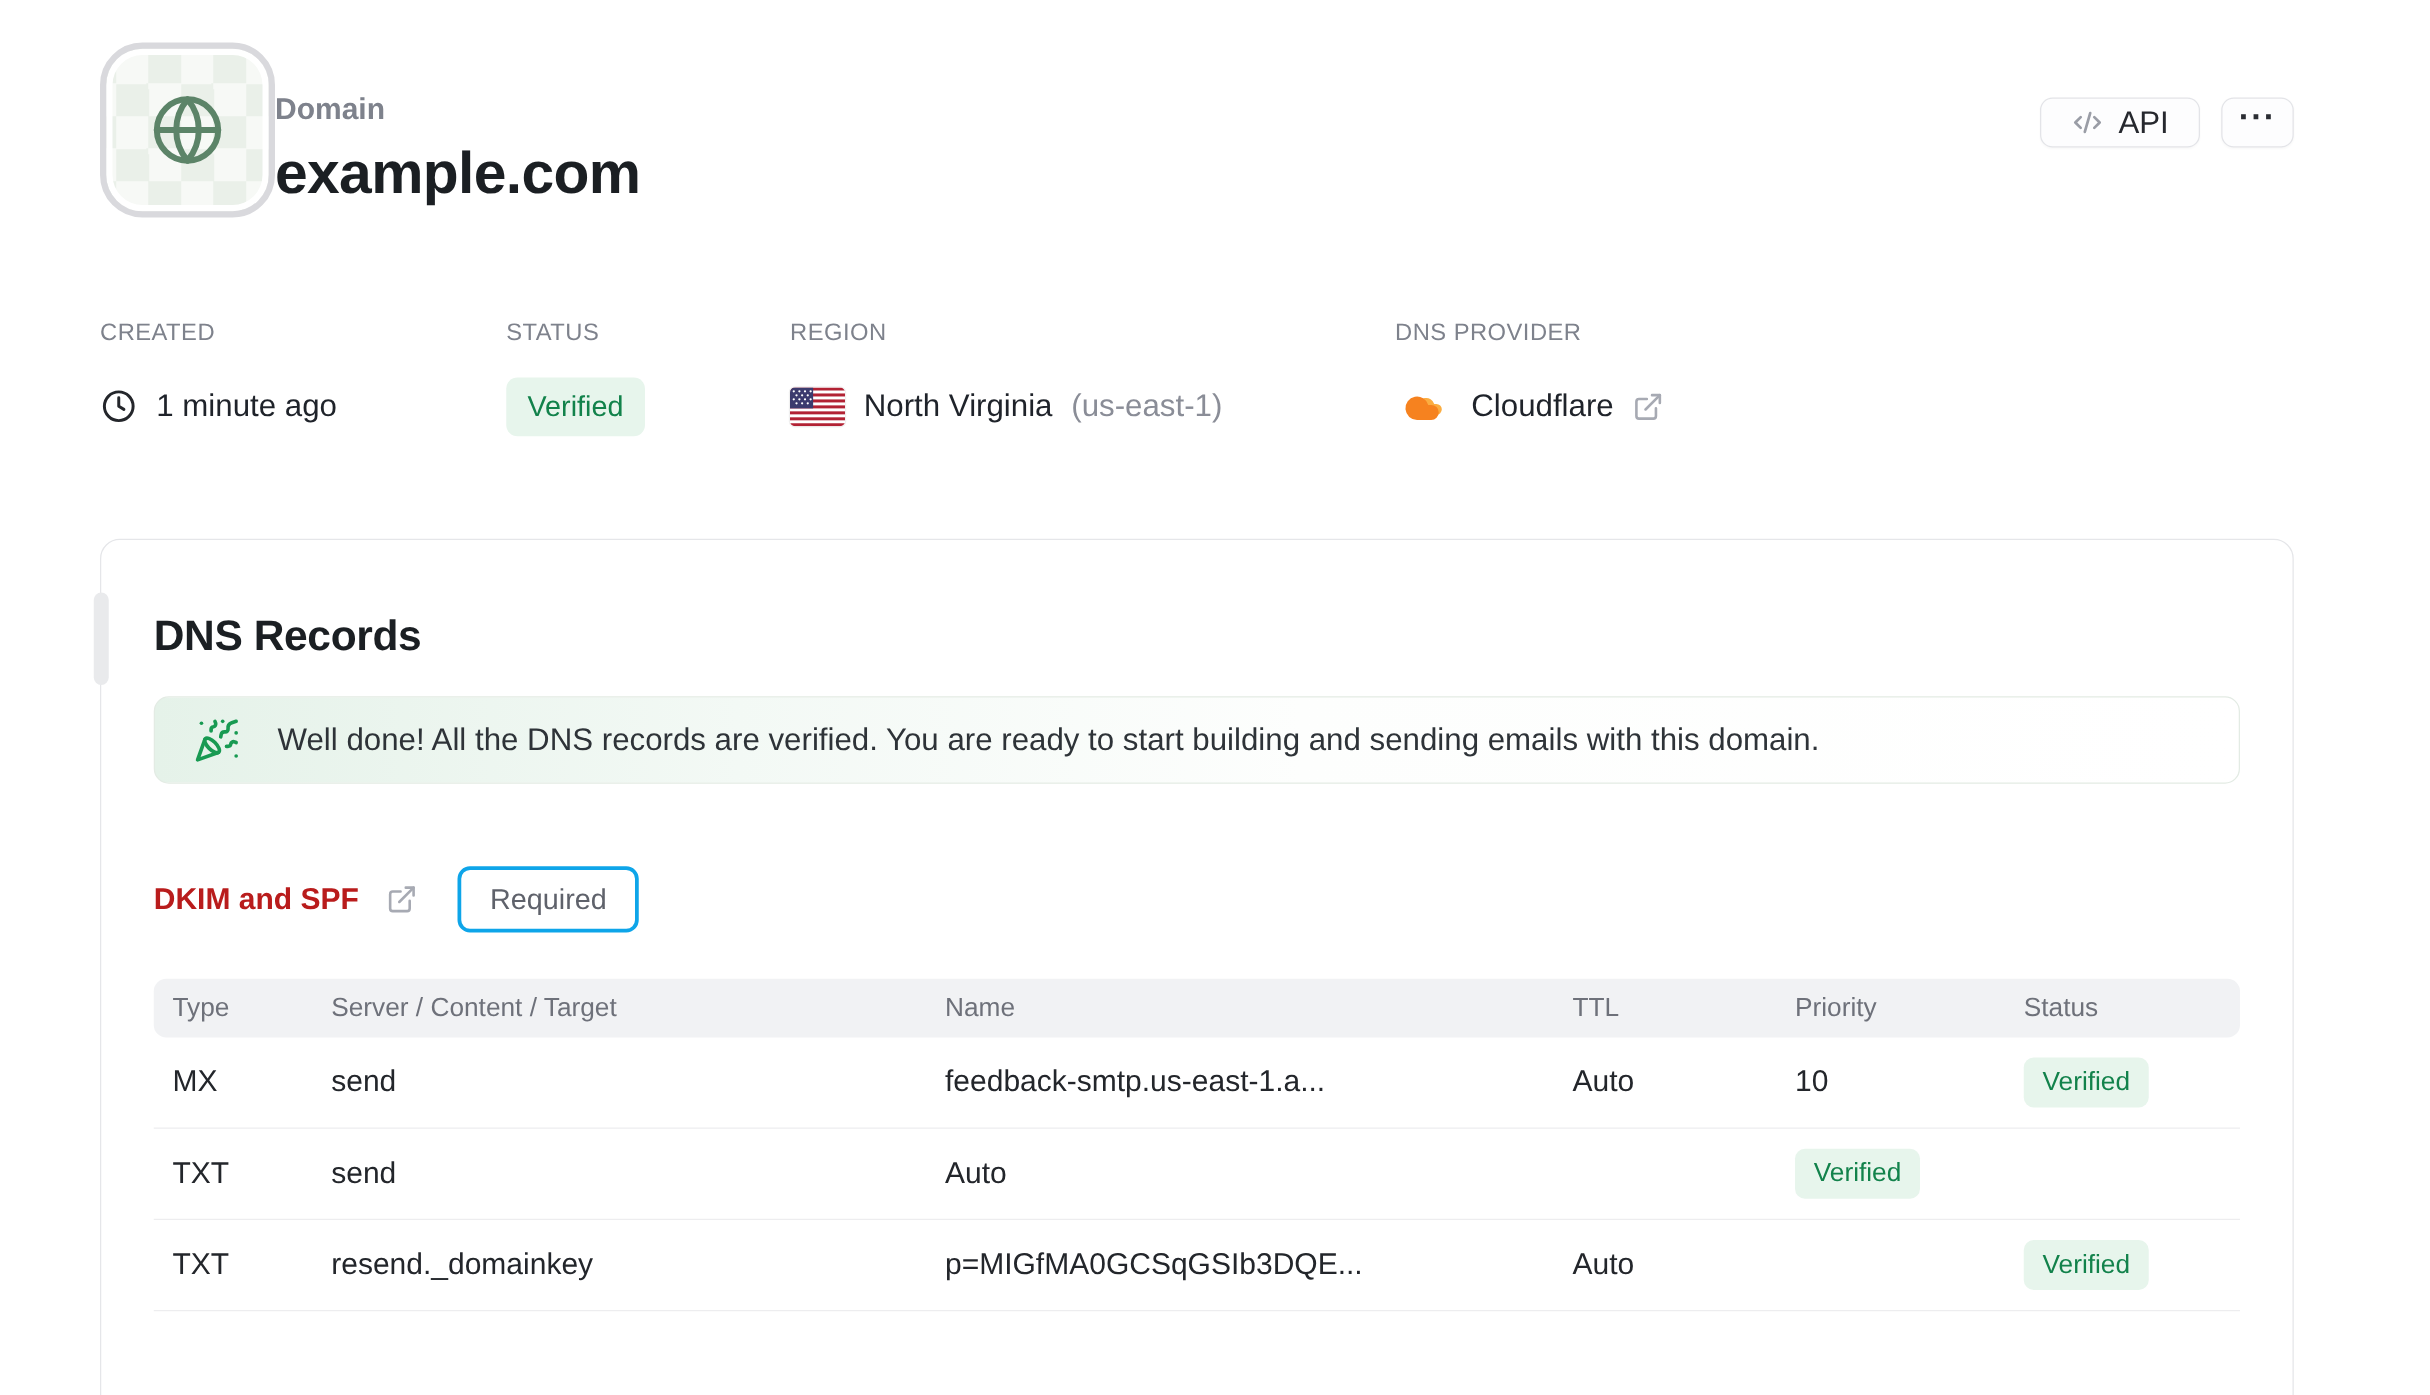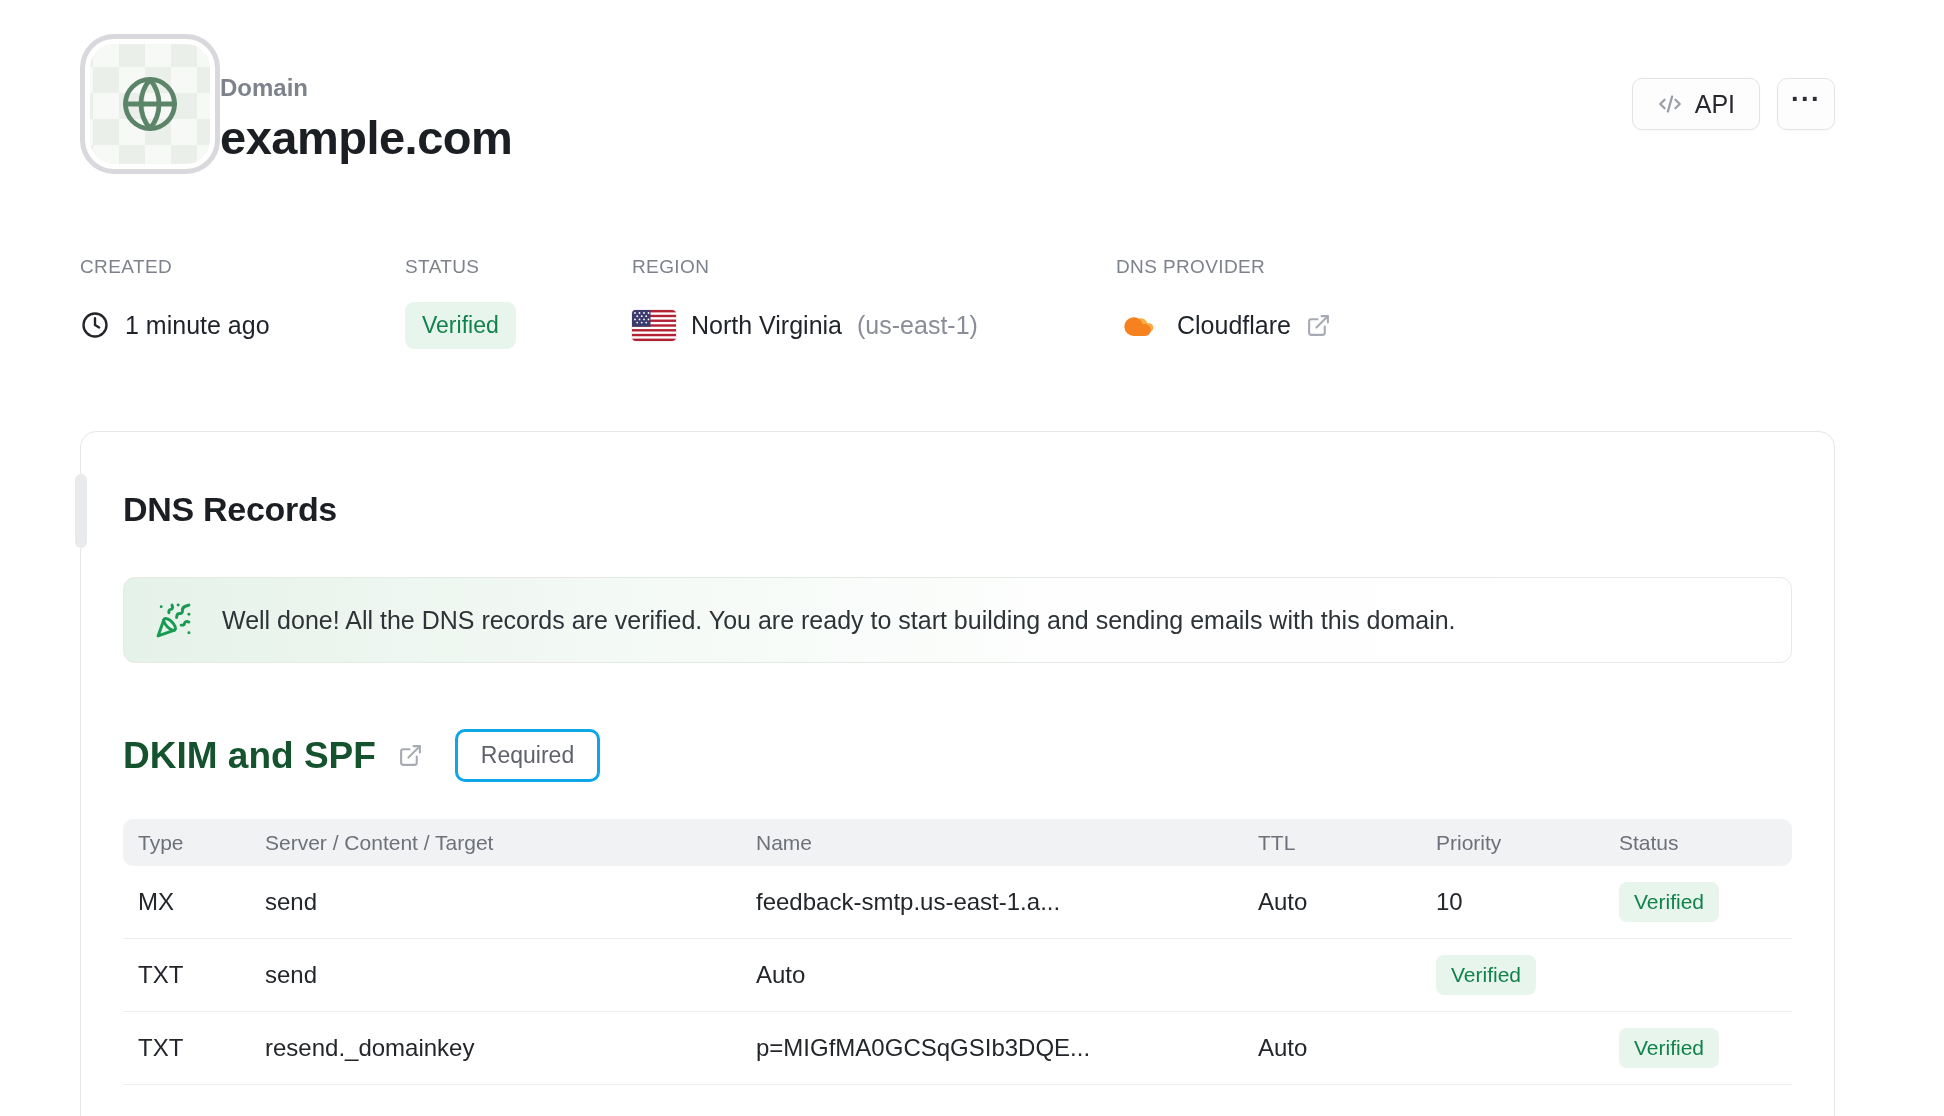--- a/index.html
+++ b/index.html
@@ -24,21 +24,21 @@
     box-shadow: inset 0 0 0 5px #ffffff;
     display: flex; align-items: center; justify-content: center;
   }
   .title-block { padding-top: 30px; }
   .eyebrow { font-size: 24px; font-weight: 700; color: #7e828c; margin-bottom: 8px; }
   .page-title { font-size: 47px; font-weight: 700; color: #1b1f23; letter-spacing: -0.5px; }
 
   .header-actions { display: flex; gap: 17px; margin-top: 44px; }
   .btn {
     display: inline-flex; align-items: center; justify-content: center; gap: 12px;
-    height: 52px; border: 1px solid #e3e4e8; border-radius: 10px;
+    height: 40px; border: 1px solid #e3e4e8; border-radius: 10px;
     background: #fdfdfe; cursor: pointer;
     font-family: inherit; font-size: 25px; color: #26282e;
     box-shadow: 0 1px 2px rgba(0,0,0,0.03);
   }
   .api-btn { padding: 0 24px; }
   .menu-btn { width: 58px; font-size: 27px; font-weight: 700; color: #2b2d33; letter-spacing: 1px; padding-bottom: 10px; }
 
   
   .meta-row { display: flex; margin-top: 82px; }
   .meta-col-created { width: 325px; }
@@ -62,29 +62,29 @@
     border: 1px solid #e5e6e9; border-radius: 16px;
     background: #ffffff; padding: 0 42px;
   }
   .edge-pill {
     position: absolute; left: -6px; top: 42px;
     width: 12px; height: 74px; border-radius: 8px; background: #e9eaec;
   }
   .card-title { font-size: 34px; font-weight: 700; color: #1b1f23; letter-spacing: -0.3px; padding-top: 58px; }
 
   .banner {
-    margin-top: 48px; height: 86px; border-radius: 12px;
+    margin-top: 28px; height: 70px; border-radius: 12px;
     border: 1px solid #e3ebe4;
     background: linear-gradient(90deg, #e5f2e9 0%, #f3f9f5 28%, #fdfefd 55%, #ffffff 100%);
     display: flex; align-items: center; gap: 30px; padding: 0 31px;
   }
   .banner p { font-size: 25px; color: #2e3338; }
 
   .section-head { display: flex; align-items: center; gap: 22px; margin-top: 66px; }
-  .section-title { font-size: 37px; font-weight: 700; color: #14532d; }
+  .section-title { font-size: 24px; font-weight: 700; color: #b91c1c; }
   .req-badge {
     margin-left: 10px; border: 3px solid #0ea5e9; border-radius: 10px;
     padding: 10px 23px; font-size: 23px; color: #5f626b; background: #fff;
   }
 
   
   .table { margin-top: 37px; }
   .tgrid {
     display: grid;
     grid-template-columns: 127px 491px 502px 178px 183px 1fr;

